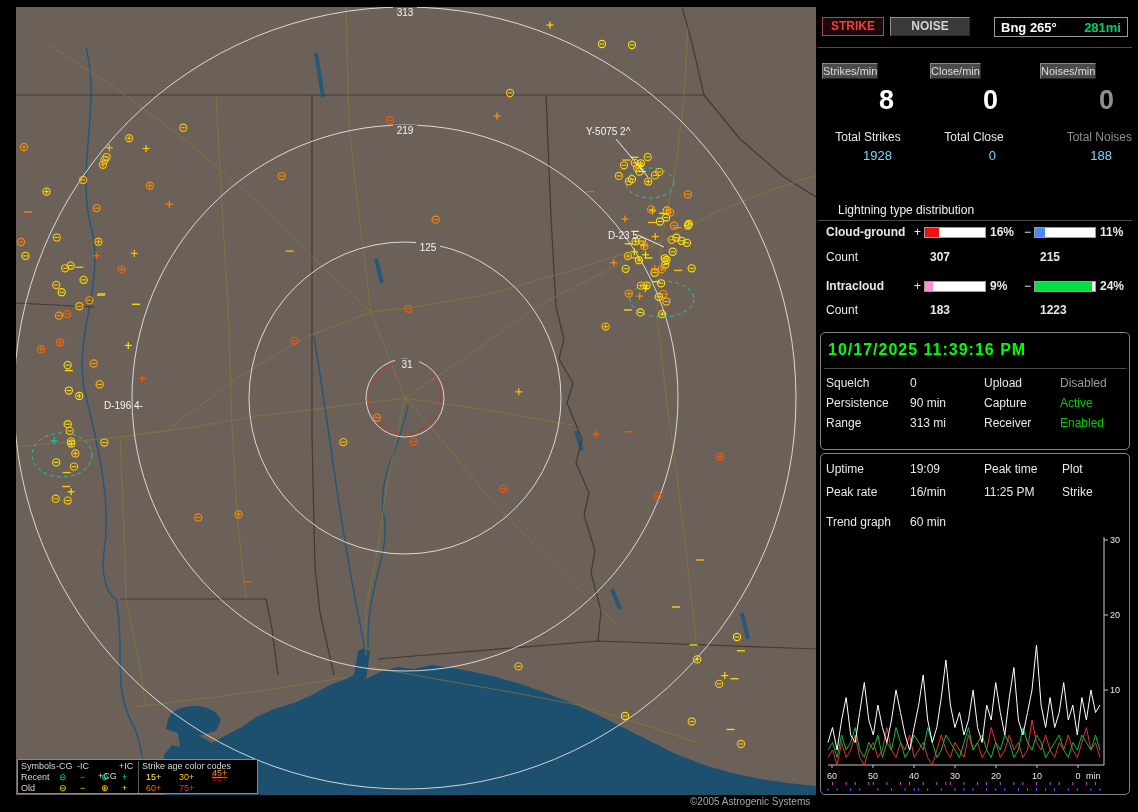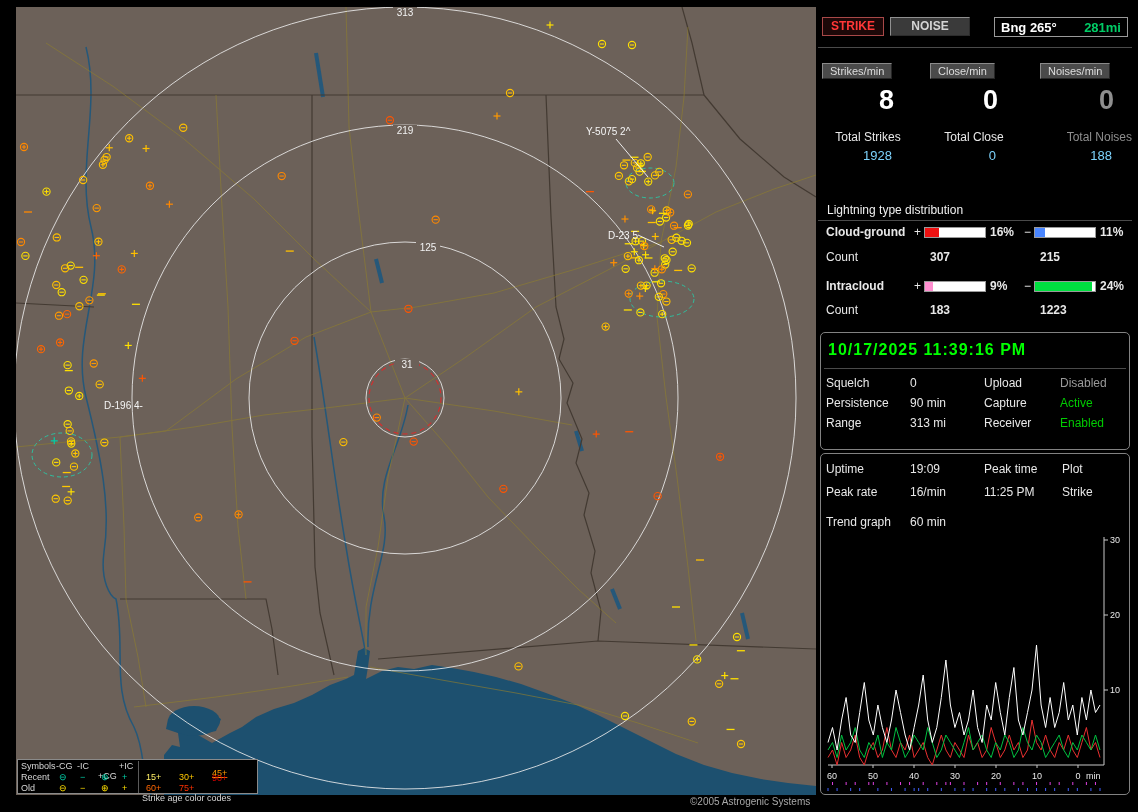--- a/index.html
+++ b/index.html
@@ -18,21 +18,21 @@
   .green{color:#00cc66;font-weight:bold}
   .hline{position:absolute;left:0;width:314px;height:1px;background:#4a4a4a}
   .btn{position:absolute;top:10px;height:19px;line-height:16px;text-align:center;
     font-weight:bold;font-size:12px}
   .btn.strike{background:#1c0808;color:#ff3838;border:1px solid #a84848}
   .btn.noise{background:#3a3a3a;color:#d4d4d4;border:1px solid;border-color:#909090 #2c2c2c #2c2c2c #909090}
   .bng{position:absolute;left:176px;top:10px;width:134px;height:20px;border:1px solid #9a9a9a;
     background:#000;display:flex;justify-content:space-between;align-items:center;
     padding:0 6px;font-size:13px;font-weight:bold;color:#fff}
   .chip{position:absolute;background:#4a4a4a;border:1px solid;
-    border-color:#8a8a8a #262626 #262626 #8a8a8a;color:#ddd;font-size:11px;padding:1px 7px}
+    border-color:#8a8a8a #262626 #262626 #8a8a8a;color:#ddd;font-size:11px;padding:1px 0}
   .bigval{position:absolute;top:78px;font-size:27px;font-weight:bold;text-align:right;
     padding-right:10px;color:#fff}
   .tlab{position:absolute;top:123px;font-size:12px;text-align:center;color:#e8e8e8}
   .tval{position:absolute;top:141px;font-size:13px;text-align:right;padding-right:12px;color:#7dd3fc}
   .title{font-size:12px;color:#f0f0f0}
   .bar{position:absolute;width:62px;height:11px;background:#fff;border:1px solid #9a9a9a;overflow:hidden}
   .fill{display:block;height:100%}
   .gbox{position:absolute;left:2px;width:310px;border:1px solid #828282;border-radius:5px}
   .datetime{font-size:16px;font-weight:bold;color:#00ff00;letter-spacing:1px}
   .c{position:absolute;white-space:nowrap;color:#e8e8e8}
@@ -783,21 +783,21 @@
       </g>
   </svg>
 
   <div id="legend">
     <div class="vdiv"></div>
   <span style="position: absolute; left: 3px; top: 1px; color: rgb(216, 216, 216);">Symbols</span>
       <span style="position: absolute; left: 38px; top: 1px; color: rgb(216, 216, 216);">-CG</span>
       <span style="position: absolute; left: 59px; top: 1px; color: rgb(216, 216, 216);">-IC</span>
       <span style="position: absolute; left: 80px; top: 11px; color: rgb(216, 216, 216);">+CG</span>
       <span style="position: absolute; left: 101px; top: 1px; color: rgb(216, 216, 216);">+IC</span>
-      <span style="position: absolute; left: 124px; top: 1px; color: rgb(216, 216, 216); margin-top: 32px;">Strike age color codes</span>
+      <span style="position: absolute; left: 124px; top: 1px; color: rgb(216, 216, 216);">Strike age color codes</span>
       <span style="position: absolute; left: 3px; top: 12px; color: rgb(216, 216, 216);">Recent</span>
       <span style="position: absolute; left: 41px; top: 12px; color: rgb(0, 208, 168);">⊖</span>
       <span style="position: absolute; left: 62px; top: 12px; color: rgb(0, 208, 168);">−</span>
       <span style="position: absolute; left: 83px; top: 12px; color: rgb(0, 208, 168);">⊕</span>
       <span style="position: absolute; left: 104px; top: 12px; color: rgb(0, 208, 168);">+</span>
       <span style="position: absolute; left: 128px; top: 12px; color: rgb(255, 238, 102);">15+</span>
       <span style="position: absolute; left: 161px; top: 12px; color: rgb(255, 200, 0);">30+</span>
       <span style="position: absolute; left: 194px; top: 8px; color: rgb(255, 153, 0); text-decoration: underline;">45+</span>
       <span style="position: absolute; left: 3px; top: 23px; color: rgb(216, 216, 216);">Old</span>
       <span style="position: absolute; left: 41px; top: 23px; color: rgb(255, 223, 0);">⊖</span>
@@ -829,21 +829,21 @@
       <div class="chip" style="left: 112px; top: 56px;">Close/min</div>
       <div class="bigval" style="left: 106px; width: 84px;">0</div>
       <div class="tlab" style="left: 104px; width: 104px;">Total Close</div>
       <div class="tval" style="left: 106px; width: 84px;">0</div>
       <div class="chip" style="left: 222px; top: 56px;">Noises/min</div>
       <div class="bigval dim" style="left: 218px; width: 88px;">0</div>
       <div class="tlab dim" style="left: 210px; width: 104px; text-align: right;">Total Noises</div>
       <div class="tval" style="left: 218px; width: 88px;">188</div>
     </div>
 
-  <div class="abs title" style="left:9px;top:196px">Lightning type distribution</div>
+  <div class="abs title" style="left:20px;top:196px">Lightning type distribution</div>
   <div class="hline" style="top:213px"></div>
 
   <span class="abs bold" style="left:8px;top:218px">Cloud-ground</span>
   <span class="abs" style="left:96px;top:218px">+</span>
   <span class="abs bar" style="left:106px;top:220px">
       <span class="fill" style="width: 24%; background: rgb(238, 17, 17);"></span>
     </span>
   <span class="abs bold" style="left:172px;top:218px">16%</span>
   <span class="abs" style="left:206px;top:218px">−</span>
   <span class="abs bar" style="left:216px;top:220px">

